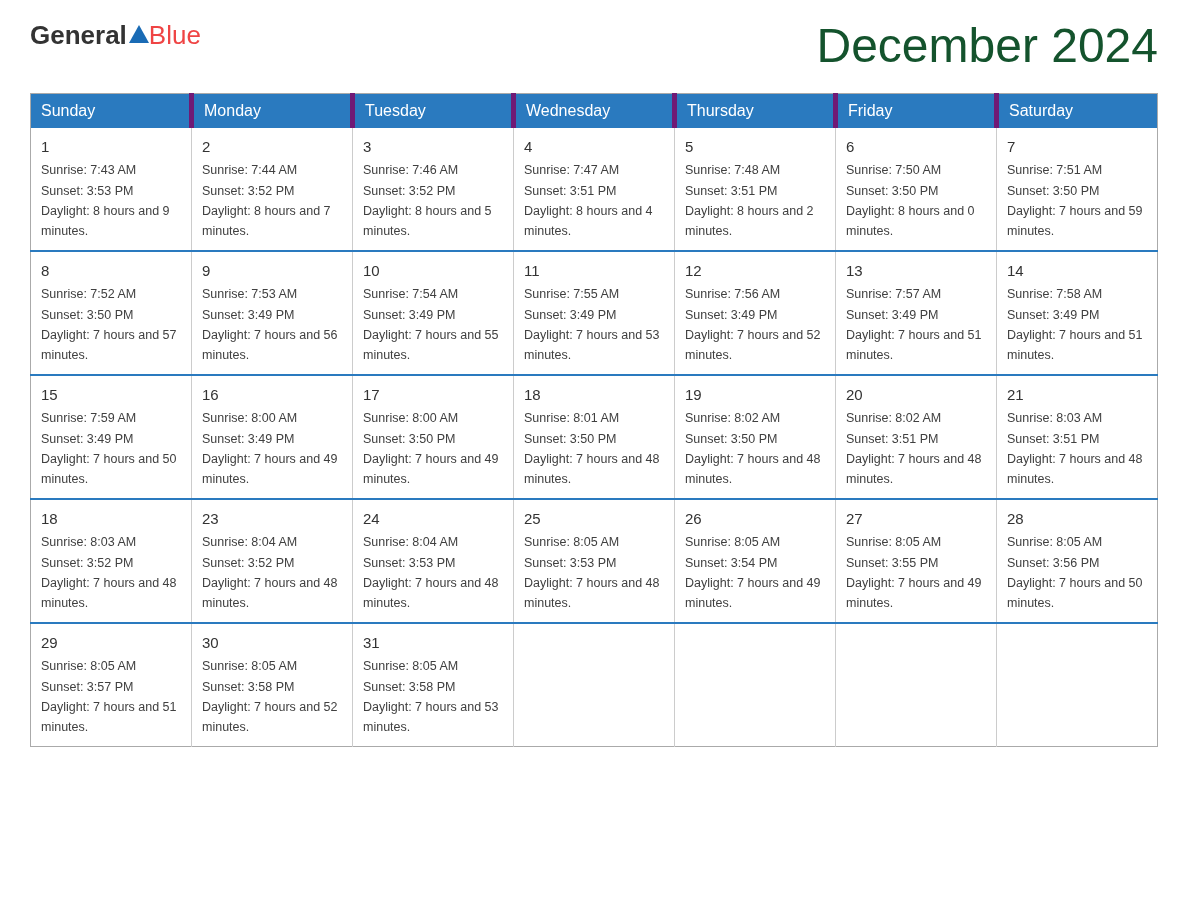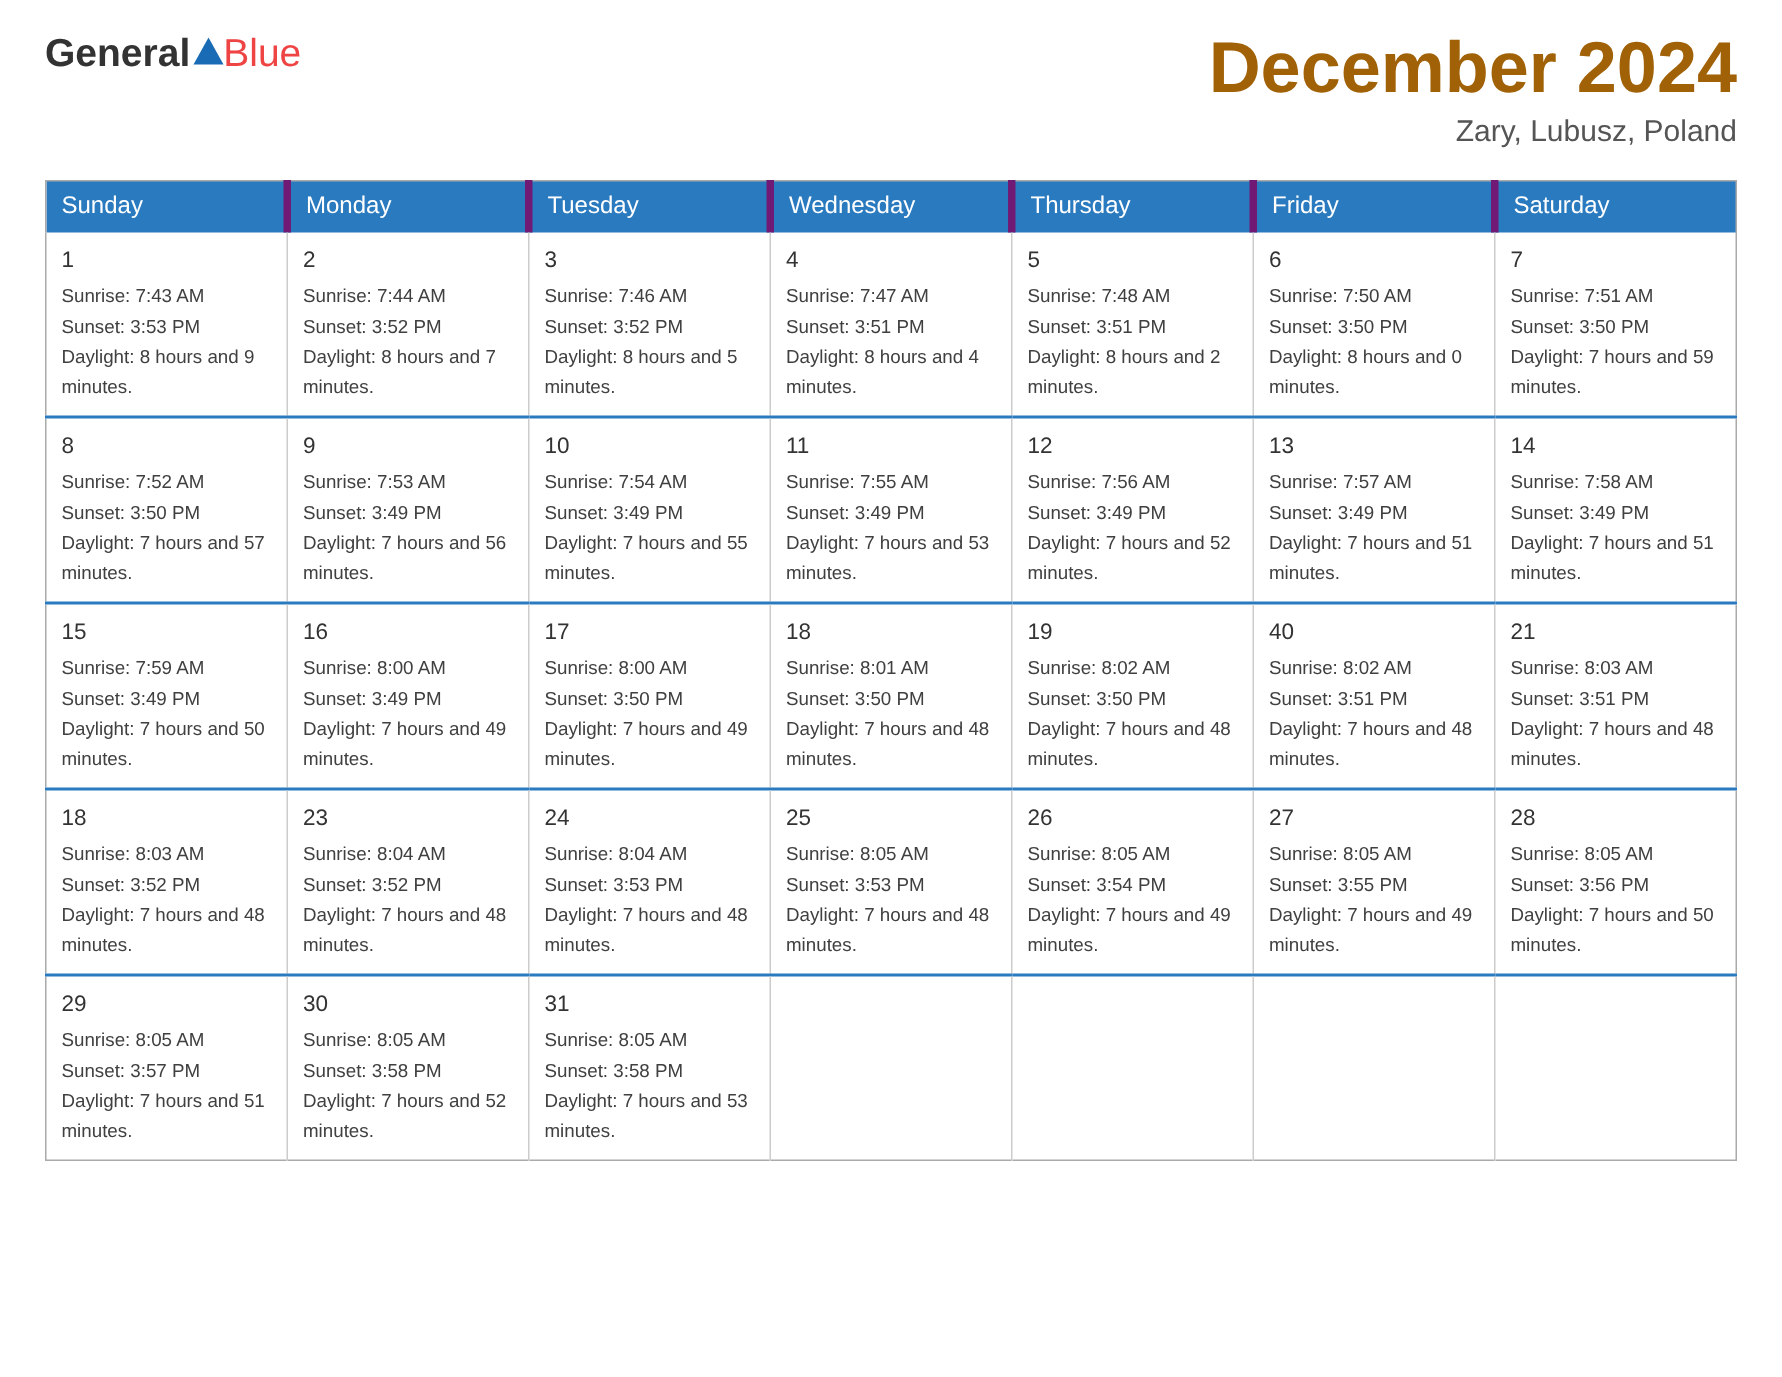--- a/index.html
+++ b/index.html
@@ -45,22 +45,22 @@
     .logo-blue {
       font-size: 26px;
       font-weight: normal;
       color: #ef4444;
     }
     .title-section {
       text-align: right;
     }
     .month-title {
       font-size: 48px;
-      font-weight: bold;
-      color: #a16207;
+      font-weight: normal;
+      color: #14532d;
       line-height: 1.1;
     }
     .location {
       font-size: 20px;
       color: #555;
       margin-top: 4px;
     }
     .calendar-table {
       width: 100%;
       border-collapse: collapse;
@@ -115,21 +115,20 @@
 <div class="header">
   <div class="logo">
     <div class="logo-text">
       <span class="logo-general">General</span>
       <span class="logo-triangle"></span>
     </div>
     <span class="logo-blue">Blue</span>
   </div>
   <div class="title-section">
     <div class="month-title">December 2024</div>
-    <div class="location">Zary, Lubusz, Poland</div>
   </div>
 </div>
 
 <table class="calendar-table">
   <thead>
     <tr>
     <th>Sunday</th>
         <th>Monday</th>
         <th>Tuesday</th>
         <th>Wednesday</th>
@@ -175,21 +174,21 @@
         <td><span class="day-number">15</span>
           <span class="day-info">Sunrise: 7:59 AM<br>Sunset: 3:49 PM<br>Daylight: 7 hours and 50 minutes.</span></td>
         <td><span class="day-number">16</span>
           <span class="day-info">Sunrise: 8:00 AM<br>Sunset: 3:49 PM<br>Daylight: 7 hours and 49 minutes.</span></td>
         <td><span class="day-number">17</span>
           <span class="day-info">Sunrise: 8:00 AM<br>Sunset: 3:50 PM<br>Daylight: 7 hours and 49 minutes.</span></td>
         <td><span class="day-number">18</span>
           <span class="day-info">Sunrise: 8:01 AM<br>Sunset: 3:50 PM<br>Daylight: 7 hours and 48 minutes.</span></td>
         <td><span class="day-number">19</span>
           <span class="day-info">Sunrise: 8:02 AM<br>Sunset: 3:50 PM<br>Daylight: 7 hours and 48 minutes.</span></td>
-        <td><span class="day-number">40</span>
+        <td><span class="day-number">20</span>
           <span class="day-info">Sunrise: 8:02 AM<br>Sunset: 3:51 PM<br>Daylight: 7 hours and 48 minutes.</span></td>
         <td><span class="day-number">21</span>
           <span class="day-info">Sunrise: 8:03 AM<br>Sunset: 3:51 PM<br>Daylight: 7 hours and 48 minutes.</span></td>
       </tr>
       <tr>
         <td><span class="day-number">18</span>
           <span class="day-info">Sunrise: 8:03 AM<br>Sunset: 3:52 PM<br>Daylight: 7 hours and 48 minutes.</span></td>
         <td><span class="day-number">23</span>
           <span class="day-info">Sunrise: 8:04 AM<br>Sunset: 3:52 PM<br>Daylight: 7 hours and 48 minutes.</span></td>
         <td><span class="day-number">24</span>

